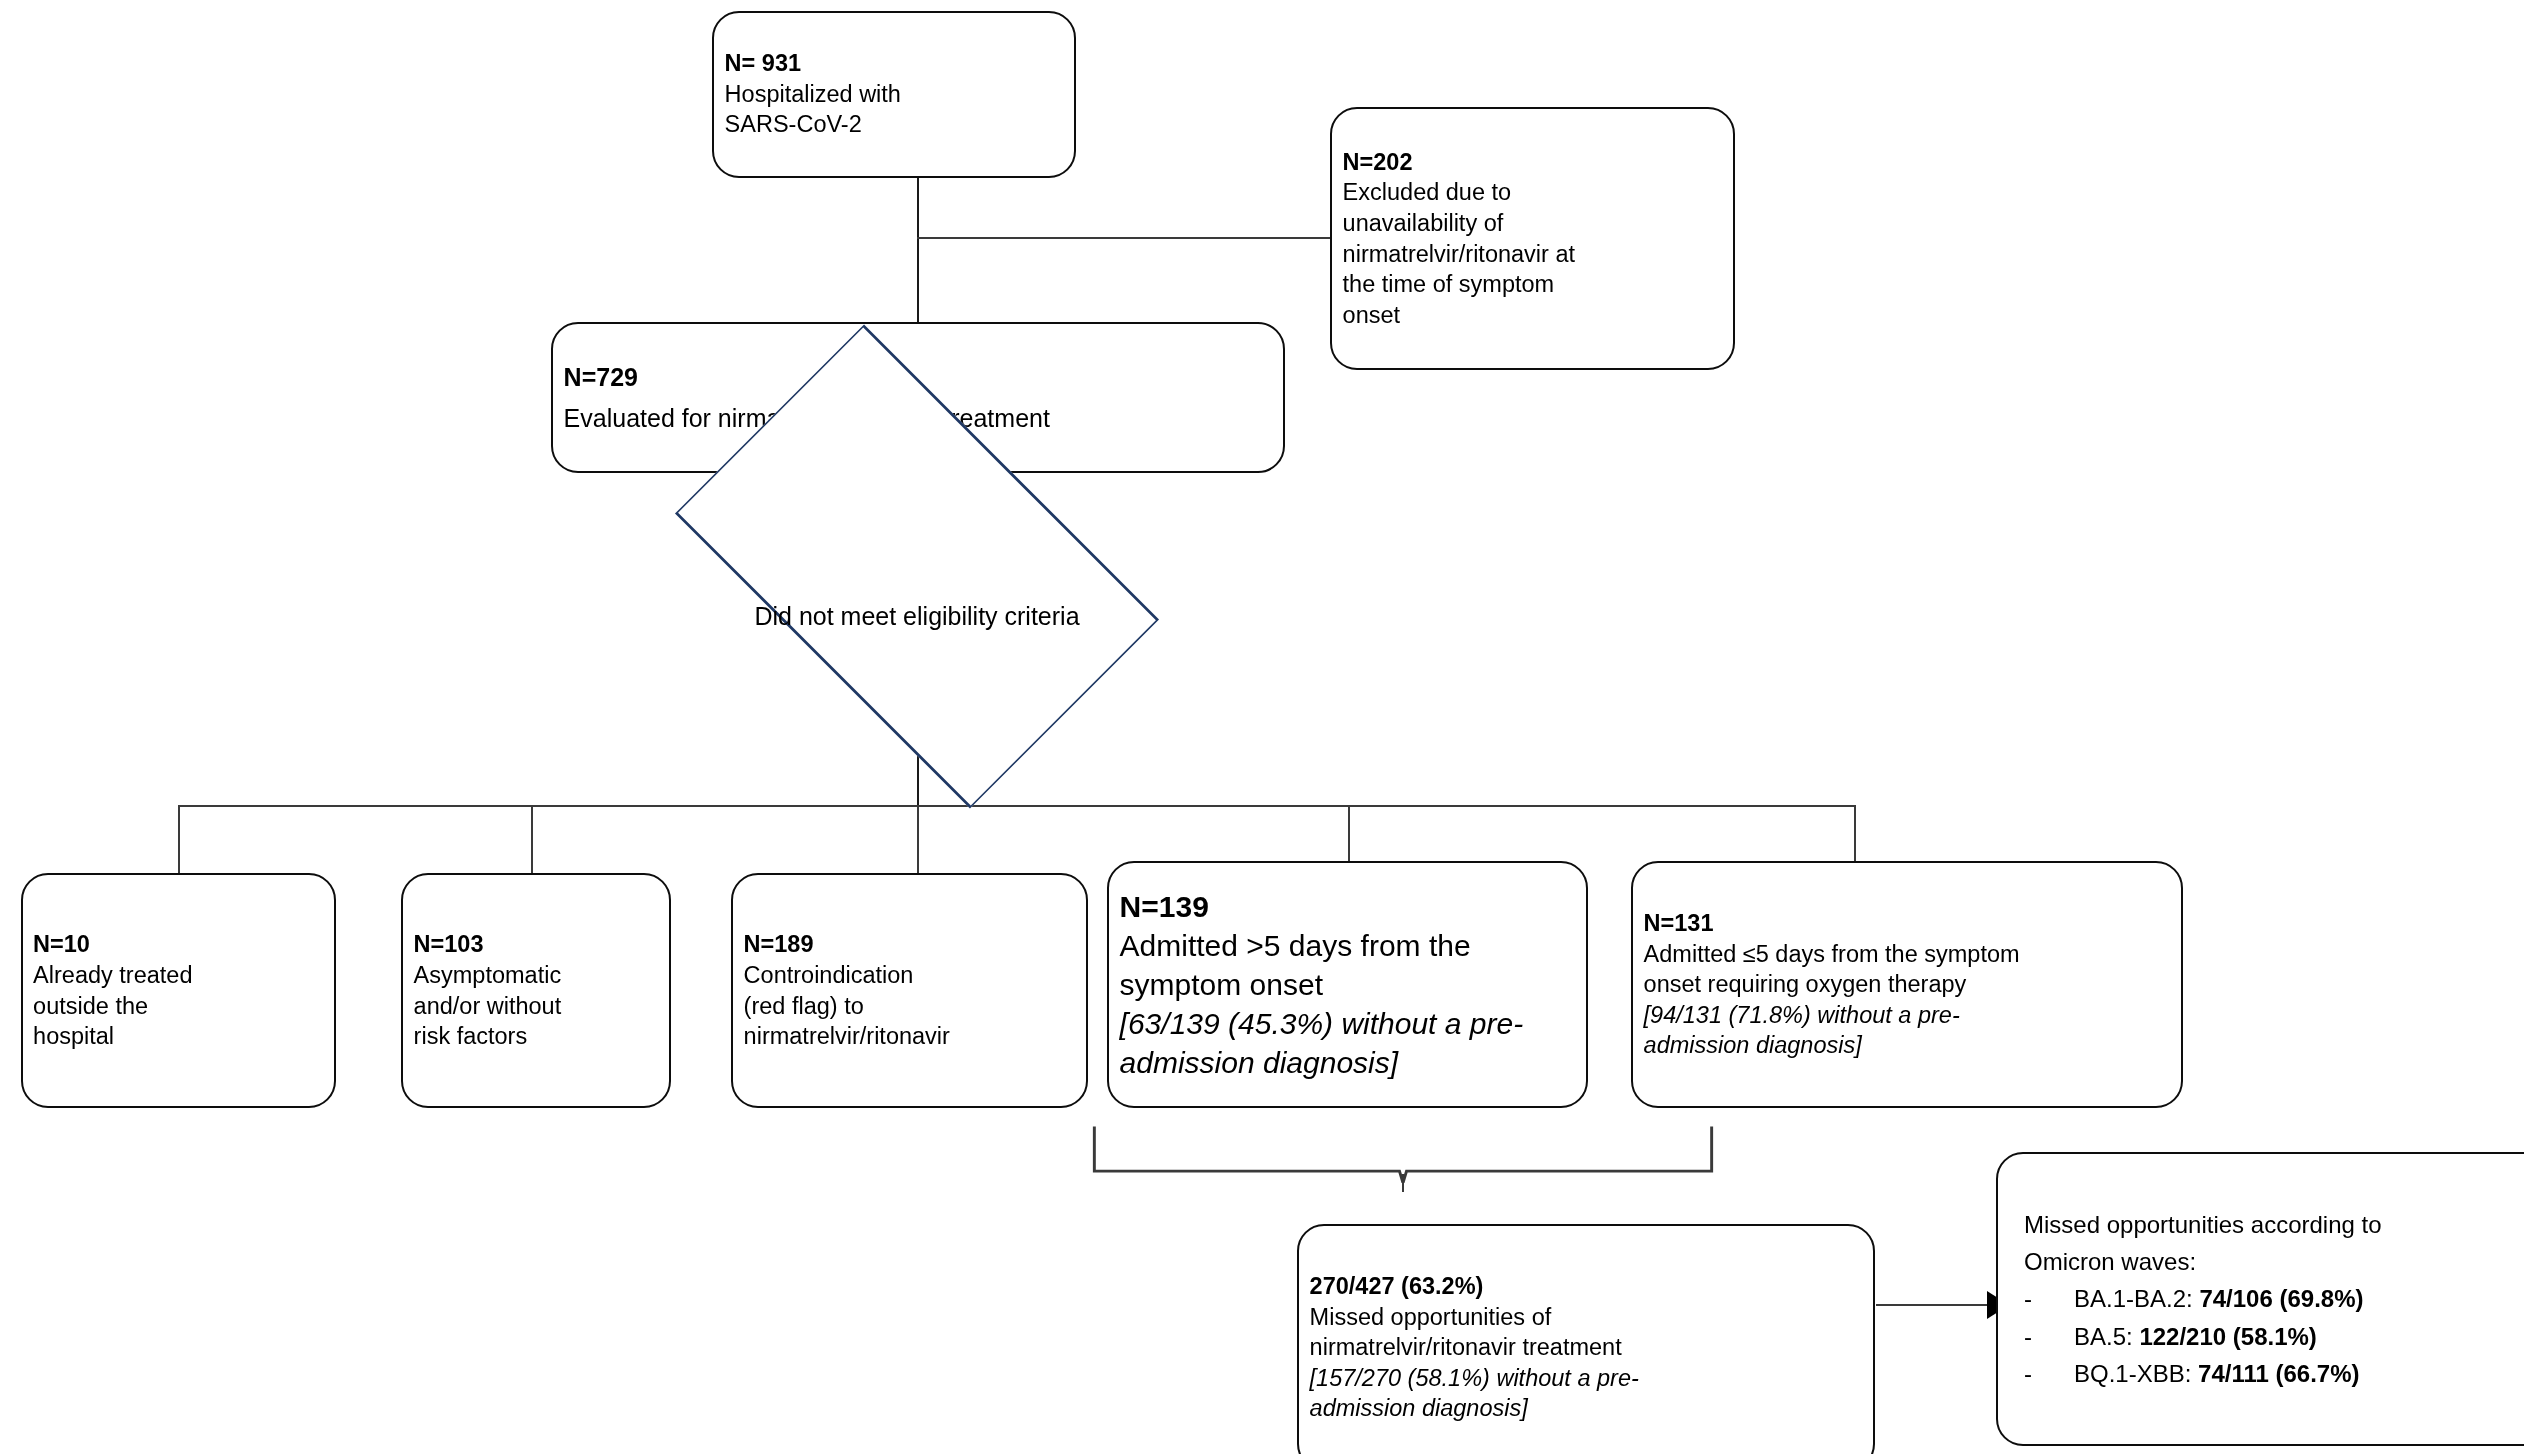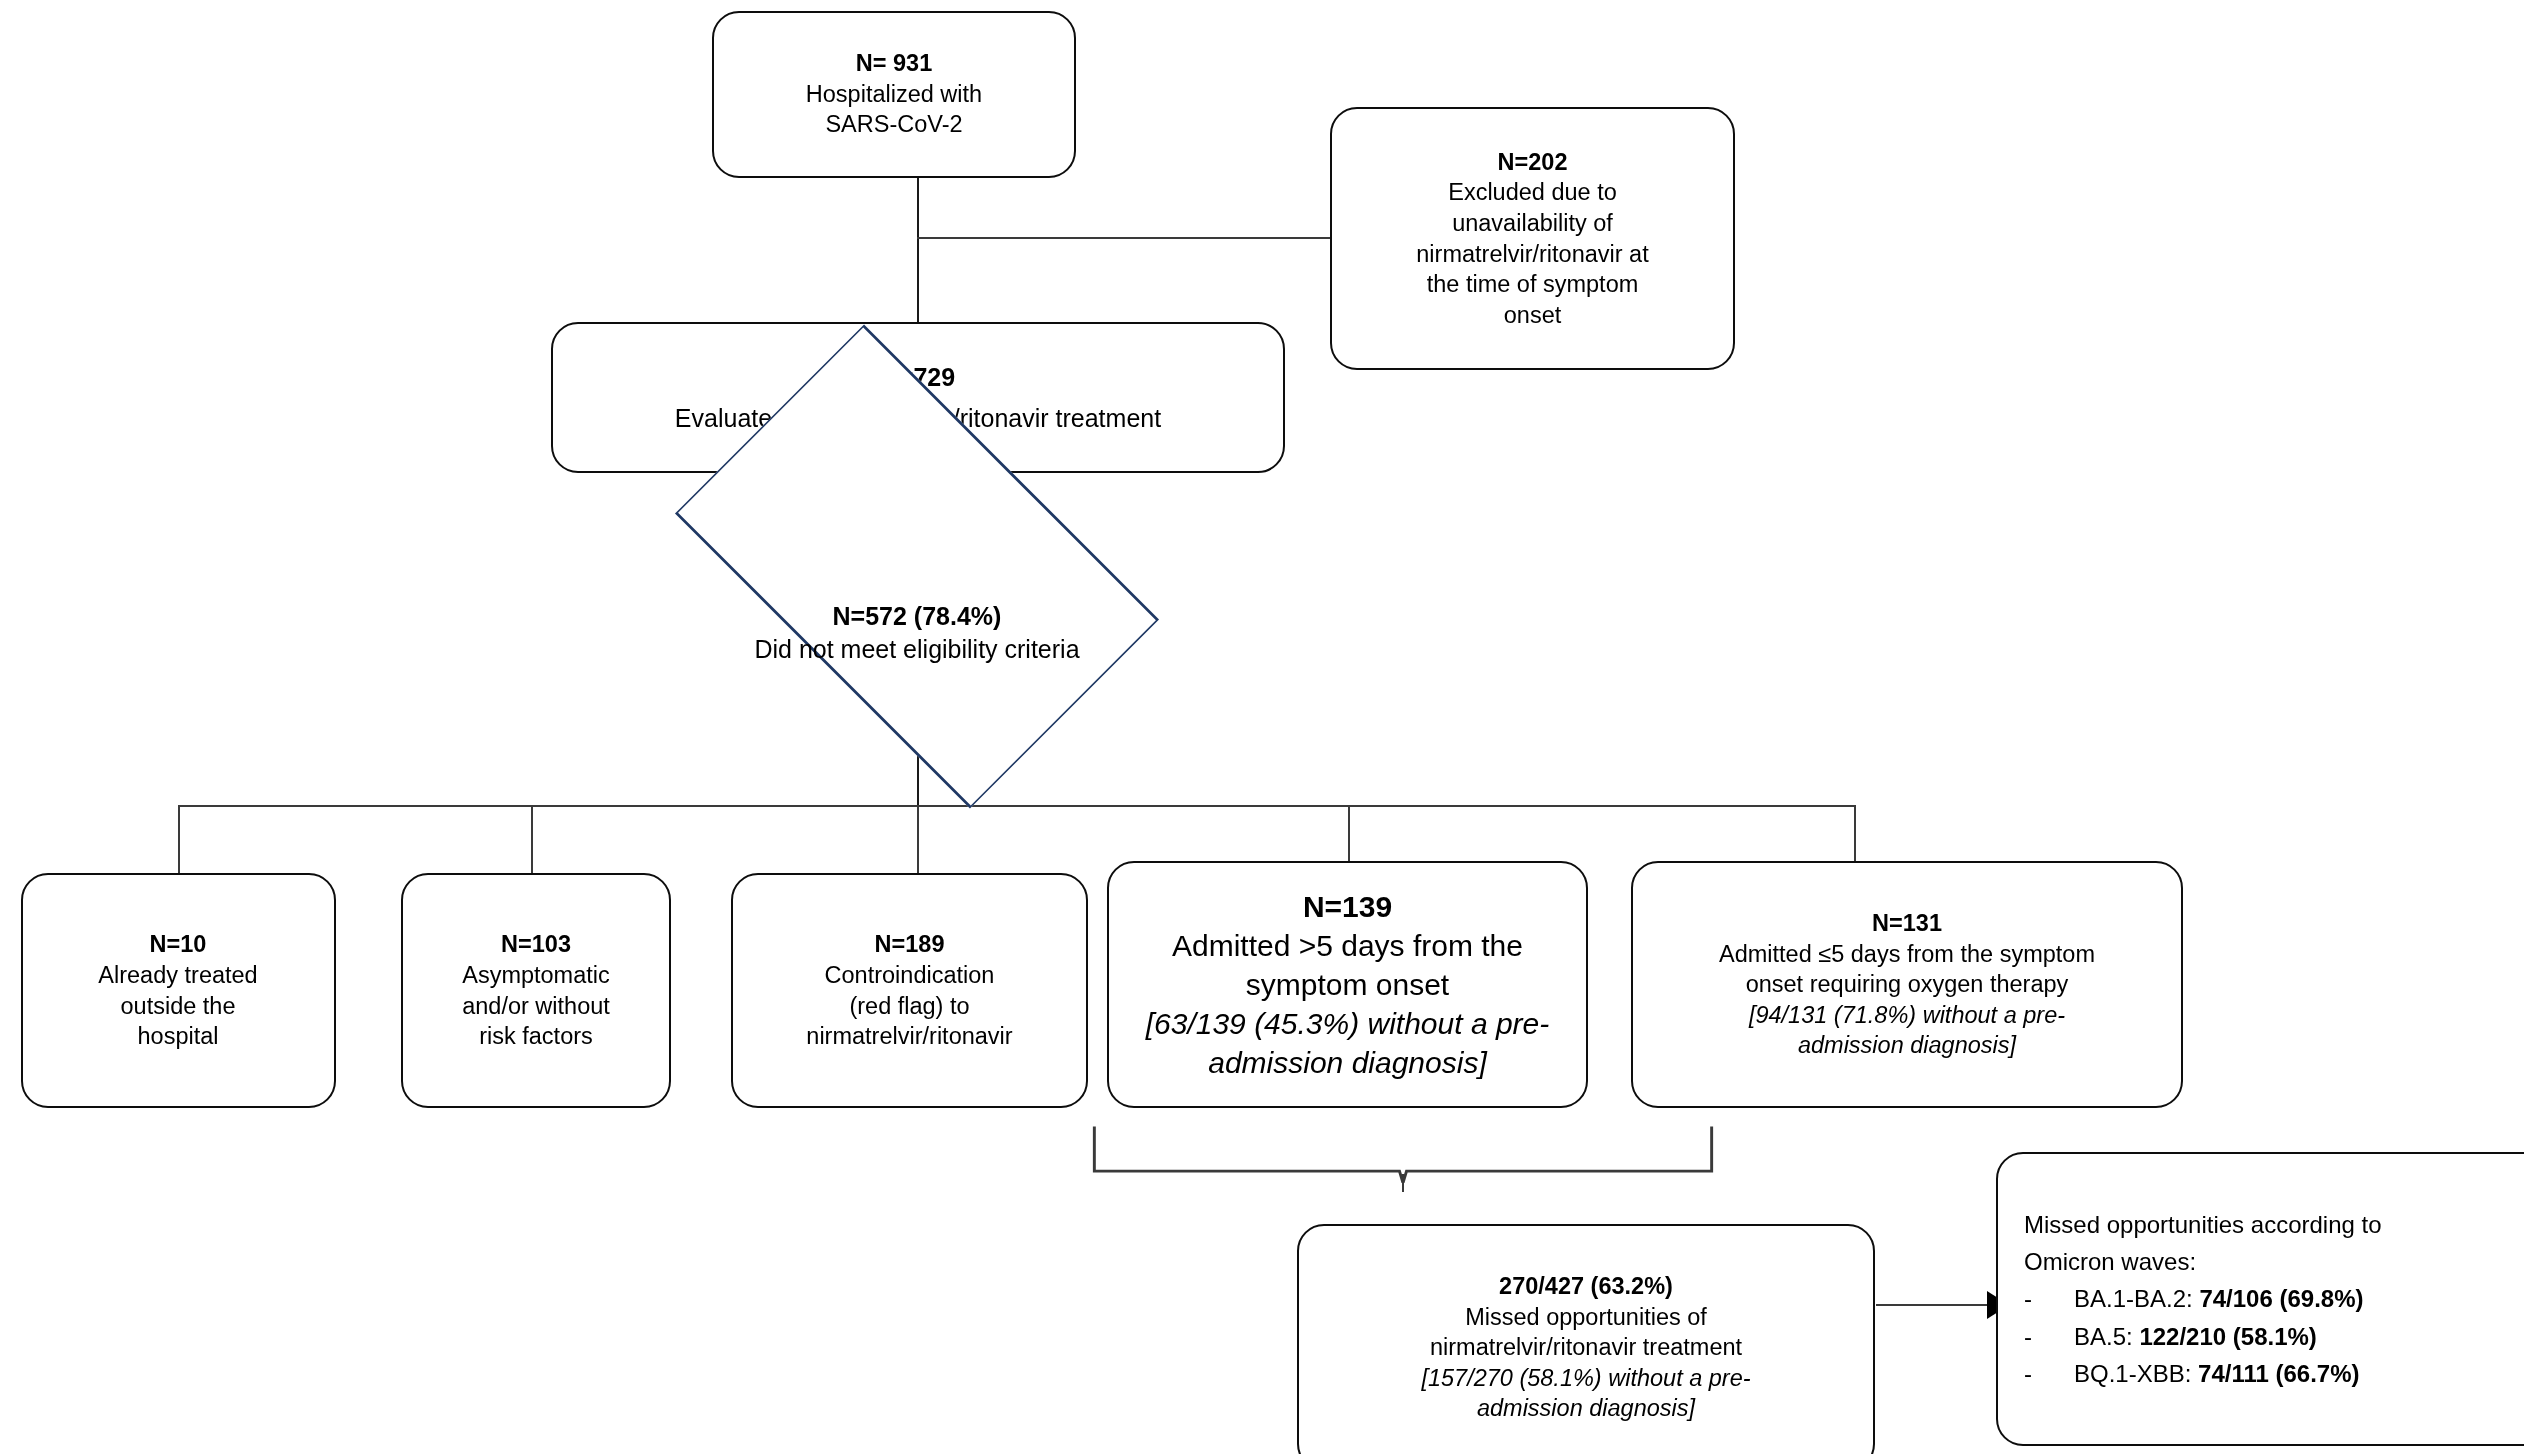--- a/index.html
+++ b/index.html
@@ -11,21 +11,21 @@
     overflow:hidden;
   }
   .node{
     position:absolute;
     box-sizing:border-box;
     background:#ffffff;
     border:2.3px solid #0d0d0d;
     border-radius:27px;
     display:flex;
     flex-direction:column;
-    align-items:center;
+    align-items:flex-start;
     justify-content:center;
     text-align:center;
     color:#000000;
     padding:5.9px 10.6px;
     line-height:1.30;
   }
   .node .ttl{font-weight:bold;}
   .node .ln{display:block;}
   .node .it{font-style:italic;}
   .diamond{
@@ -117,21 +117,20 @@
     <span class="ln">onset</span>
   </div>
 
   <div class="node" style="left:551px;top:322px;width:734px;height:151px;font-size:25px;">
     <span class="ttl">N=729</span>
     <span class="ln" style="margin-top:8.2px;">Evaluated for nirmatrelvir/ritonavir treatment</span>
   </div>
 
   <div class="diamond" style="left:653px;top:471px;width:528px;height:191px;transform:rotate(45deg) scale(0.79,1.40);transform-origin:center center;"></div>
   <div class="diamond-label" style="left:653px;top:600px;width:528px;font-size:25px;">
-    <span class="ttl">N=572 (78.4%)</span>
     <span class="ln">Did not meet eligibility criteria</span>
   </div>
 
   <div class="node" style="left:20.5px;top:873px;width:315px;height:235px;font-size:23.5px;">
     <span class="ttl">N=10</span>
     <span class="ln">Already treated</span>
     <span class="ln">outside the</span>
     <span class="ln">hospital</span>
   </div>
 

